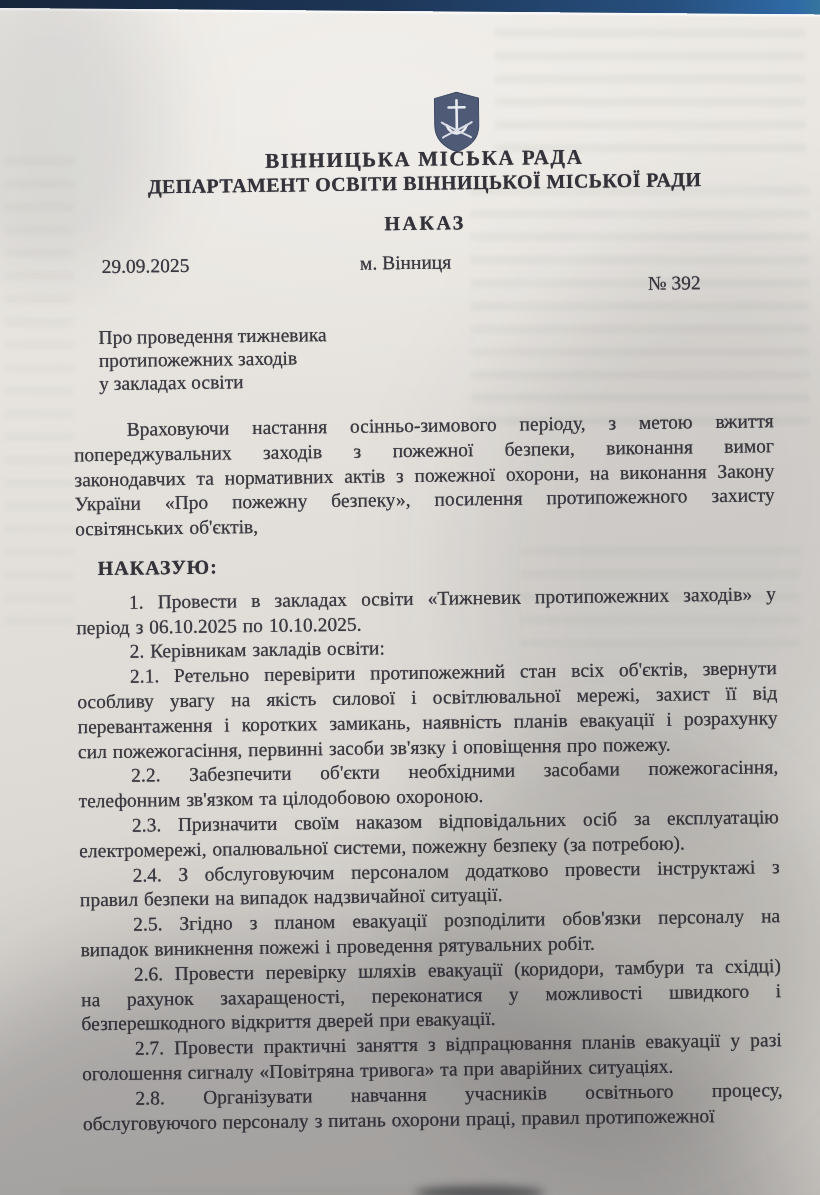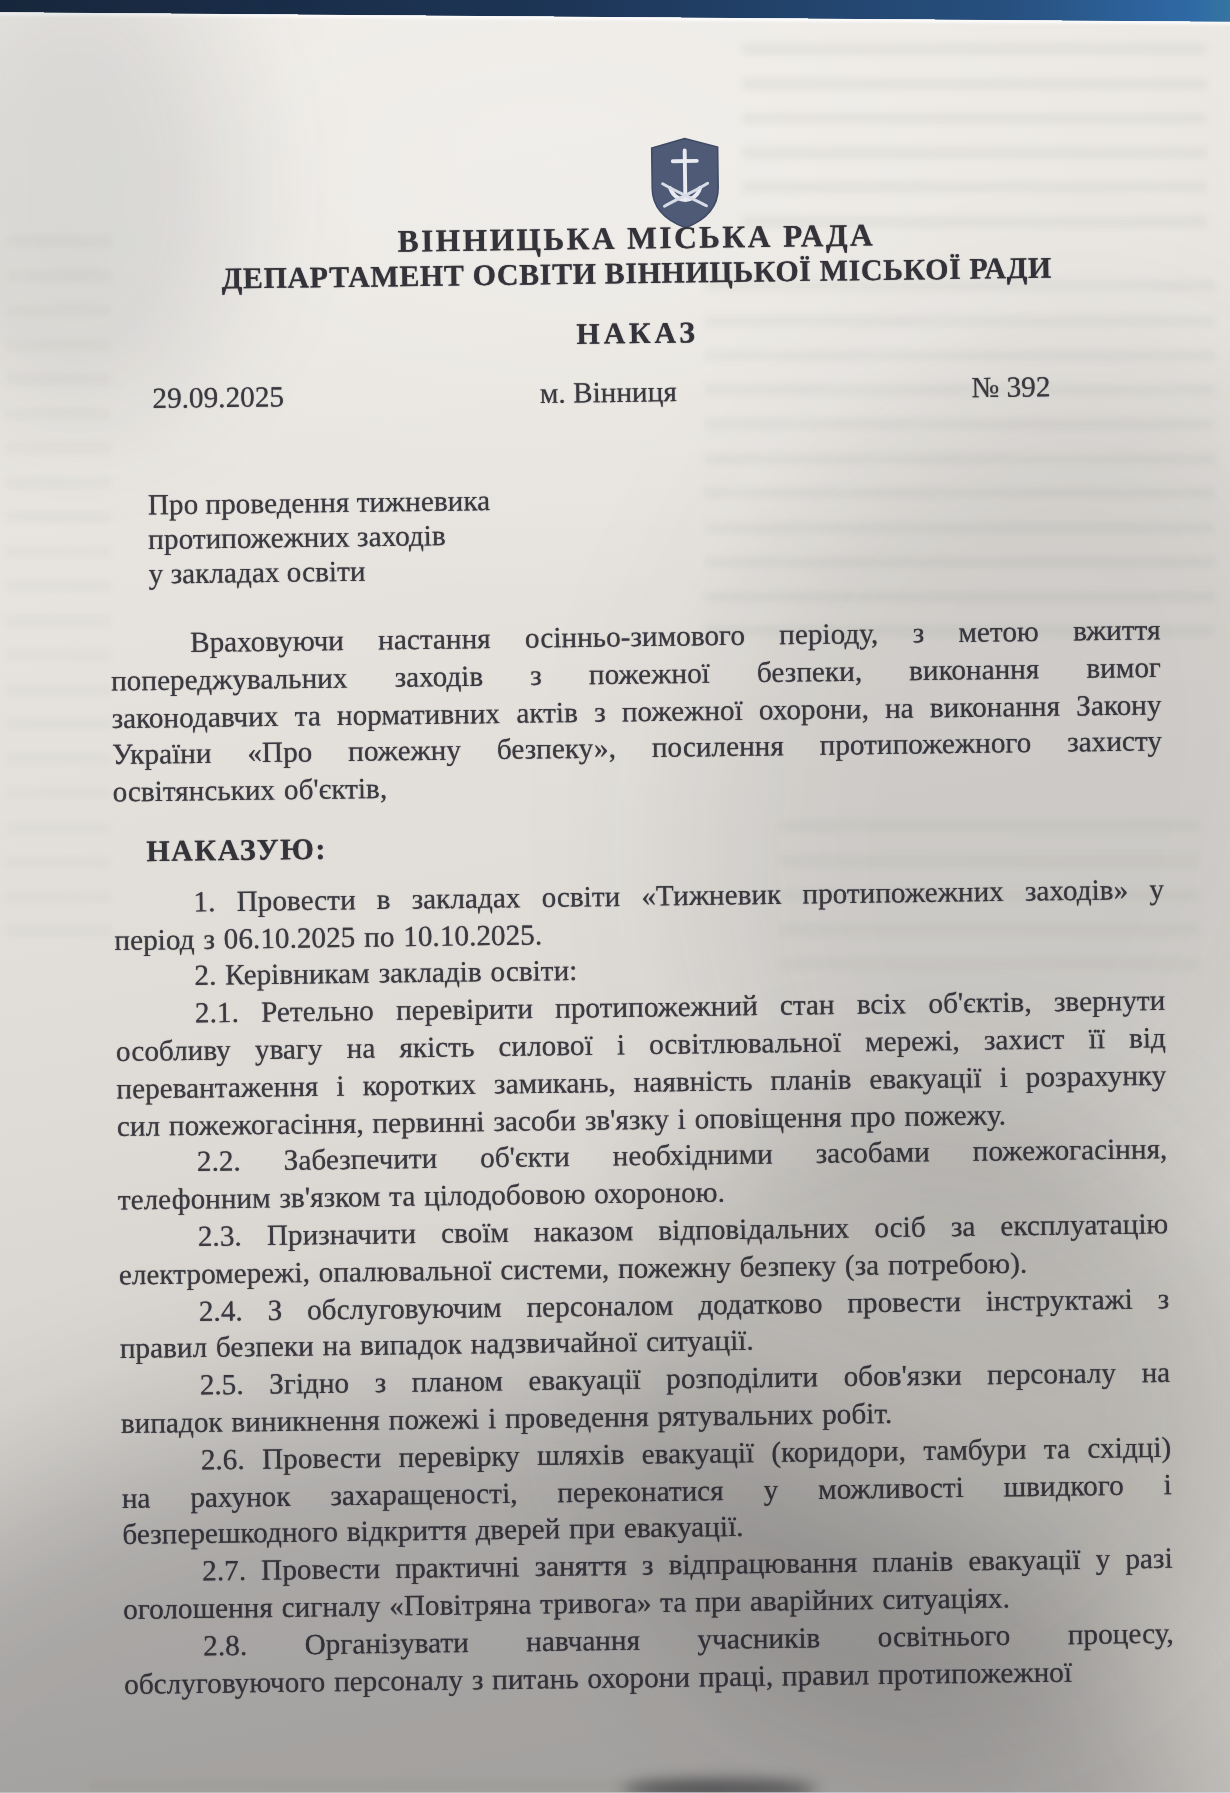--- a/index.html
+++ b/index.html
@@ -48,21 +48,21 @@
   .emblem{position:absolute; left:440px; top:92px; width:46px; height:61px;}
   .org{position:absolute; left:60px; width:740px; text-align:center;
     font-weight:bold; color:#34333a; letter-spacing:1.6px;}
   .org1{top:147px; font-size:21px;}
   .org2{top:172px; font-size:20px; letter-spacing:.4px;}
   .doctype{position:absolute; left:60px; top:212px; width:740px; text-align:center;
     font-weight:bold; font-size:20px; letter-spacing:2.5px; color:#34333a;}
   .daterow{position:absolute; left:0; top:252px; width:820px; font-size:19.5px;}
   .daterow .d{position:absolute; left:106px;}
   .daterow .p{position:absolute; left:0; width:820px; text-align:center;}
-  .daterow .n{position:absolute; left:652px;}
+  .daterow .n{position:absolute; left:652px;margin-top:24px;}
   .subject{position:absolute; left:102px; top:322px; font-size:19.5px; line-height:23px;}
   .bodytext{position:absolute; left:76px; top:414px; width:700px;
     font-size:19.5px; line-height:24.8px; word-spacing:1px;}
   .line{text-align:justify; text-align-last:justify;}
   .line.last{text-align-last:left;}
   .line.fl{text-indent:53px;}
   .orderword{font-weight:bold; font-size:20px; letter-spacing:1px;
     margin:14px 0 10px 22px; color:#34333a;}
 </style>
 </head>

